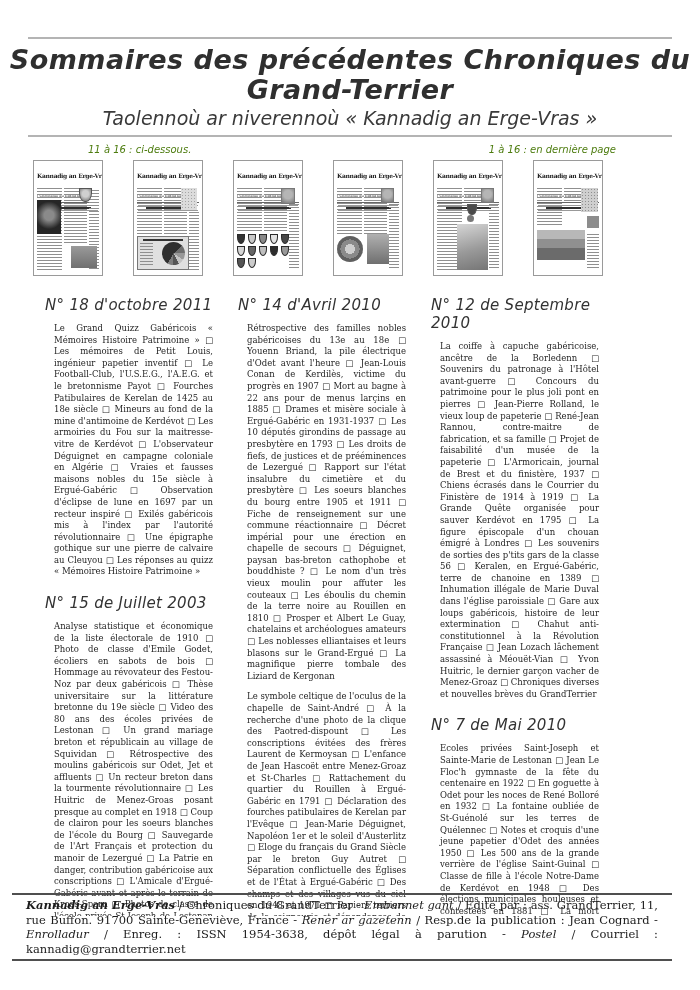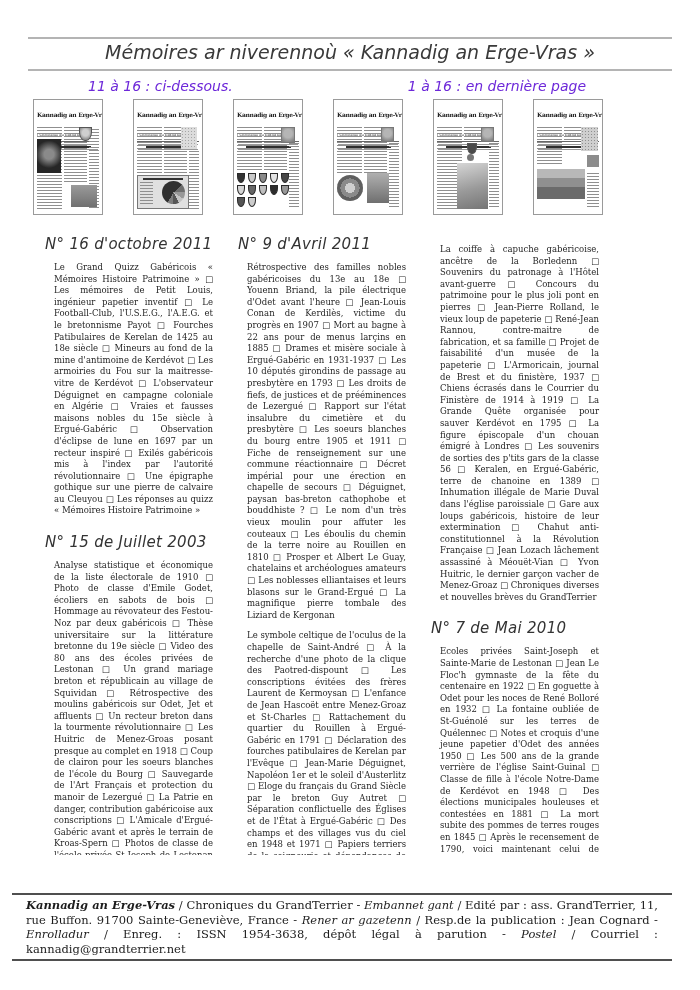--- a/index.html
+++ b/index.html
@@ -5,23 +5,23 @@
   html,body{margin:0;padding:0;background:#ffffff;}
   .sheet{position:relative;width:700px;height:990px;background:#ffffff;overflow:hidden;
          font-family:"DejaVu Serif",serif;color:#222;}
   .rule{height:2px;background:#b4b4b4;margin:0 28px;}
   .rule-top{margin-top:37px;}
   .page-title{margin-top:6px;text-align:center;font-family:"DejaVu Sans",sans-serif;
               font-style:italic;font-weight:bold;font-size:27px;line-height:30px;
               color:#2f2f2f;letter-spacing:.5px;}
   .page-subtitle{text-align:center;font-family:"DejaVu Sans",sans-serif;font-style:italic;
                  font-size:19px;line-height:22px;color:#3a3a3a;margin:2px 0 6px;}
-  .ranges{display:flex;justify-content:space-between;padding:7px 114px 0 88px;
-          font-family:"DejaVu Sans",sans-serif;font-style:italic;font-size:14px;
-          color:#6d28d9;}
+  .ranges{display:flex;justify-content:space-between;padding:7px 84px 0 88px;
+          font-family:"DejaVu Sans",sans-serif;font-style:italic;font-size:10px;
+          color:#4d7c0f;}
   
   .thumbs{display:flex;gap:30px;margin:5px 0 0 33px;}
   .thumb{position:relative;width:70px;height:116px;box-sizing:border-box;border:1px solid #9a9a9a;
          background:#fff;padding:2px 3px;overflow:hidden;}
   .tm{display:flex;justify-content:space-between;border-bottom:1px solid #666;padding-bottom:1px;}
   .tm-t{font-weight:bold;font-size:6px;line-height:7px;letter-spacing:-.3px;white-space:nowrap;}
   .tm-s{font-size:3.5px;line-height:4px;color:#222;text-align:center;white-space:nowrap;}
   .t-hl{margin:2px 1px;border-top:1px solid #999;border-bottom:1px solid #999;
         padding:1px 0;display:flex;justify-content:center;}
   .t-hl i{display:block;width:75%;height:2px;background:#2e2e2e;}
@@ -64,21 +64,22 @@
   .f-rule{height:2px;background:#4f4f4f;}
   .f-text{margin:3px 14px;font-size:11.5px;line-height:14.5px;text-align:justify;color:#1c1c1c;}
   .it{font-style:italic;} .bi{font-style:italic;font-weight:bold;}
 </style>
 </head>
 <body>
 
 <div class="sheet">
 
   <div class="rule rule-top"></div>
-  <div class="page-subtitle">Mémoires ar niverennoù « Kannadig an Erge-Vras »</div>
+  <div class="page-title">Sommaires des précédentes Chroniques du Grand-Terrier</div>
+  <div class="page-subtitle">Taolennoù ar niverennoù « Kannadig an Erge-Vras »</div>
   <div class="rule"></div>
 
   <div class="ranges">
     <span>11 à 16 : ci-dessous.</span>
     <span>1 à 16 : en dernière page</span>
   </div>
 
   <div class="thumbs">
 
     <div class="thumb">
@@ -219,31 +220,32 @@
         <span class="photo" style="left:44px;top:0;width:17px;height:24px;background:radial-gradient(#8f8f8f 1px,#cfcfcf 1px);background-size:3px 3px"></span>
         <span class="photo" style="left:50px;top:28px;width:12px;height:12px;background:#8c8c8c"></span>
         <span class="photo" style="left:0;top:42px;width:48px;height:30px;background:linear-gradient(#b8b8b8 0 30%,#909090 30% 60%,#6b6b6b 60% 100%)"></span>
       </div>
     </div>
 
   </div>
 
   <div class="columns">
     <div class="col">
-      <h3 class="sec-heading">N° 16 d'octobre 2011</h3>
+      <h3 class="sec-heading">N° 18 d'octobre 2011</h3>
       <p class="sec-body">Le Grand Quizz Gabéricois « Mémoires Histoire Patrimoine » □ Les mémoires de Petit Louis, ingénieur papetier inventif □ Le Football-Club, l'U.S.E.G., l'A.E.G. et le bretonnisme Payot □ Fourches Patibulaires de Kerelan de 1425 au 18e siècle □ Mineurs au fond de la mine d'antimoine de Kerdévot □ Les armoiries du Fou sur la maitresse-vitre de Kerdévot □ L'observateur Déguignet en campagne coloniale en Algérie □ Vraies et fausses maisons nobles du 15e siècle à Ergué-Gabéric □ Observation d'éclipse de lune en 1697 par un recteur inspiré □ Exilés gabéricois mis à l'index par l'autorité révolutionnaire □ Une épigraphe gothique sur une pierre de calvaire au Cleuyou □ Les réponses au quizz « Mémoires Histoire Patrimoine »</p>
       <h3 class="sec-heading later">N° 15 de Juillet 2003</h3>
       <p class="sec-body">Analyse statistique et économique de la liste électorale de 1910 □ Photo de classe d'Emile Godet, écoliers en sabots de bois □ Hommage au révovateur des Festou-Noz par deux gabéricois □ Thèse universitaire sur la littérature bretonne du 19e siècle □ Video des 80 ans des écoles privées de Lestonan □ Un grand mariage breton et républicain au village de Squividan □ Rétrospective des moulins gabéricois sur Odet, Jet et affluents □ Un recteur breton dans la tourmente révolutionnaire □ Les Huitric de Menez-Groas posant presque au complet en 1918 □ Coup de clairon pour les soeurs blanches de l'école du Bourg □ Sauvegarde de l'Art Français et protection du manoir de Lezergué □ La Patrie en danger, contribution gabéricoise aux conscriptions □ L'Amicale d'Ergué-Gabéric avant et après le terrain de Kroas-Spern □ Photos de classe de l'école privée St-Joseph de Lestonan □ Élections municipales à Odet et noces industrielles de 1929 □ La fonction de maire pendant l'Empire et la Restauration □ Die geschichte des Bauwerkes von Cleuyou in der Basse Bretagne</p>
     </div>
     <div class="col">
-      <h3 class="sec-heading">N° 9 d'Avril 2011</h3>
+      <h3 class="sec-heading">N° 14 d'Avril 2010</h3>
       <p class="sec-body">Rétrospective des familles nobles gabéricoises du 13e au 18e □ Youenn Briand, la pile électrique d'Odet avant l'heure □ Jean-Louis Conan de Kerdilès, victime du progrès en 1907 □ Mort au bagne à 22 ans pour de menus larçins en 1885 □ Drames et misère sociale à Ergué-Gabéric en 1931-1937 □ Les 10 députés girondins de passage au presbytère en 1793 □ Les droits de fiefs, de justices et de prééminences de Lezergué □ Rapport sur l'état insalubre du cimetière et du presbytère □ Les soeurs blanches du bourg entre 1905 et 1911 □ Fiche de renseignement sur une commune réactionnaire □ Décret impérial pour une érection en chapelle de secours □ Déguignet, paysan bas-breton cathophobe et bouddhiste ? □ Le nom d'un très vieux moulin pour affuter les couteaux □ Les éboulis du chemin de la terre noire au Rouillen en 1810 □ Prosper et Albert Le Guay, chatelains et archéologues amateurs □ Les noblesses elliantaises et leurs blasons sur le Grand-Ergué □ La magnifique pierre tombale des Liziard de Kergonan</p>
       <p class="sec-body">Le symbole celtique de l'oculus de la chapelle de Saint-André □ À la recherche d'une photo de la clique des Paotred-dispount □ Les conscriptions évitées des frères Laurent de Kermoysan □ L'enfance de Jean Hascoët entre Menez-Groaz et St-Charles □ Rattachement du quartier du Rouillen à Ergué-Gabéric en 1791 □ Déclaration des fourches patibulaires de Kerelan par l'Evêque □ Jean-Marie Déguignet, Napoléon 1er et le soleil d'Austerlitz □ Eloge du français du Grand Siècle par le breton Guy Autret □ Séparation conflictuelle des Églises et de l'État à Ergué-Gabéric □ Des champs et des villages vus du ciel en 1948 et 1971 □ Papiers terriers de la seigneurie et dépendances de Kergonan □ Terrres vaines et vagues, communs de villages de 1755 à 1834 □ Chroniques diverses et nouvelles brèves du GrandTerrier □ La belle crèche de Noël du retable flamand de Kerdévot</p>
     </div>
     <div class="col">
+      <h3 class="sec-heading">N° 12 de Septembre 2010</h3>
       <p class="sec-body">La coiffe à capuche gabéricoise, ancêtre de la Borledenn □ Souvenirs du patronage à l'Hôtel avant-guerre □ Concours du patrimoine pour le plus joli pont en pierres □ Jean-Pierre Rolland, le vieux loup de papeterie □ René-Jean Rannou, contre-maitre de fabrication, et sa famille □ Projet de faisabilité d'un musée de la papeterie □ L'Armoricain, journal de Brest et du finistère, 1937 □ Chiens écrasés dans le Courrier du Finistère de 1914 à 1919 □ La Grande Quête organisée pour sauver Kerdévot en 1795 □ La figure épiscopale d'un chouan émigré à Londres □ Les souvenirs de sorties des p'tits gars de la classe 56 □ Keralen, en Ergué-Gabéric, terre de chanoine en 1389 □ Inhumation illégale de Marie Duval dans l'église paroissiale □ Gare aux loups gabéricois, histoire de leur extermination □ Chahut anti-constitutionnel à la Révolution Française □ Jean Lozach lâchement assassiné à Méouët-Vian □ Yvon Huitric, le dernier garçon vacher de Menez-Groaz □ Chroniques diverses et nouvelles brèves du GrandTerrier</p>
       <h3 class="sec-heading later">N° 7 de Mai 2010</h3>
       <p class="sec-body">Ecoles privées Saint-Joseph et Sainte-Marie de Lestonan □ Jean Le Floc'h gymnaste de la fête du centenaire en 1922 □ En goguette à Odet pour les noces de René Bolloré en 1932 □ La fontaine oubliée de St-Guénolé sur les terres de Quélennec □ Notes et croquis d'une jeune papetier d'Odet des années 1950 □ Les 500 ans de la grande verrière de l'église Saint-Guinal □ Classe de fille à l'école Notre-Dame de Kerdévot en 1948 □ Des élections municipales houleuses et contestées en 1881 □ La mort subite des pommes de terres rouges en 1845 □ Après le recensement de 1790, voici maintenant celui de 1836 □ D'anciens aveux du fief des Régaires de Creac'h Ergué □ Les cahiers de Jean-Louis Morvan en Français et en Allemand □ Cartes anciennes gabéricoises des 17e et 18e siècles □ Chroniques diverses et nouvelles brèves du Grand-Terrier</p>
     </div>
   </div>
 
   <div class="footer">
     <div class="f-rule"></div>
     <p class="f-text"><span class="bi">Kannadig an Erge-Vras</span><span> / Chroniques du GrandTerrier - </span><span class="it">Embannet gant</span><span> / Edité par : ass. GrandTerrier, 11, rue Buffon. 91700 Sainte-Geneviève, France - </span><span class="it">Rener ar gazetenn</span><span> / Resp.de la publication : Jean Cognard - </span><span class="it">Enrolladur</span><span> / Enreg. : ISSN 1954-3638, dépôt légal à parution - </span><span class="it">Postel</span><span> / Courriel : kannadig@grandterrier.net</span></p>
     <div class="f-rule"></div>

